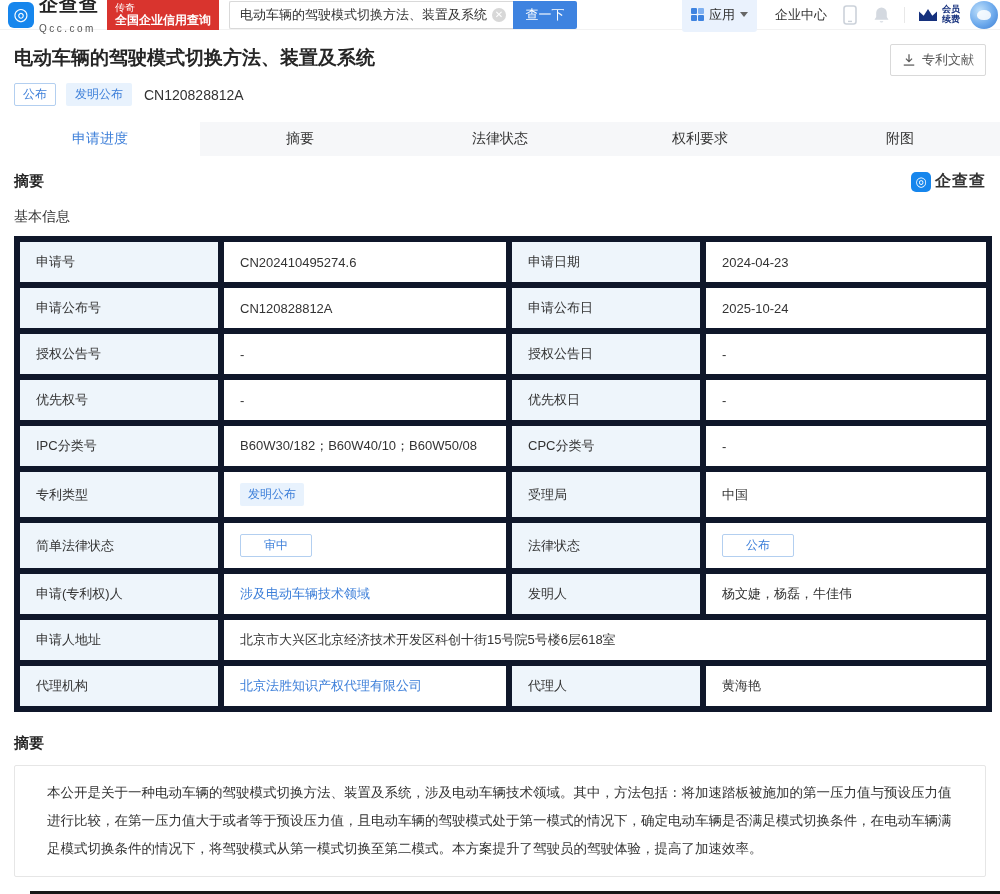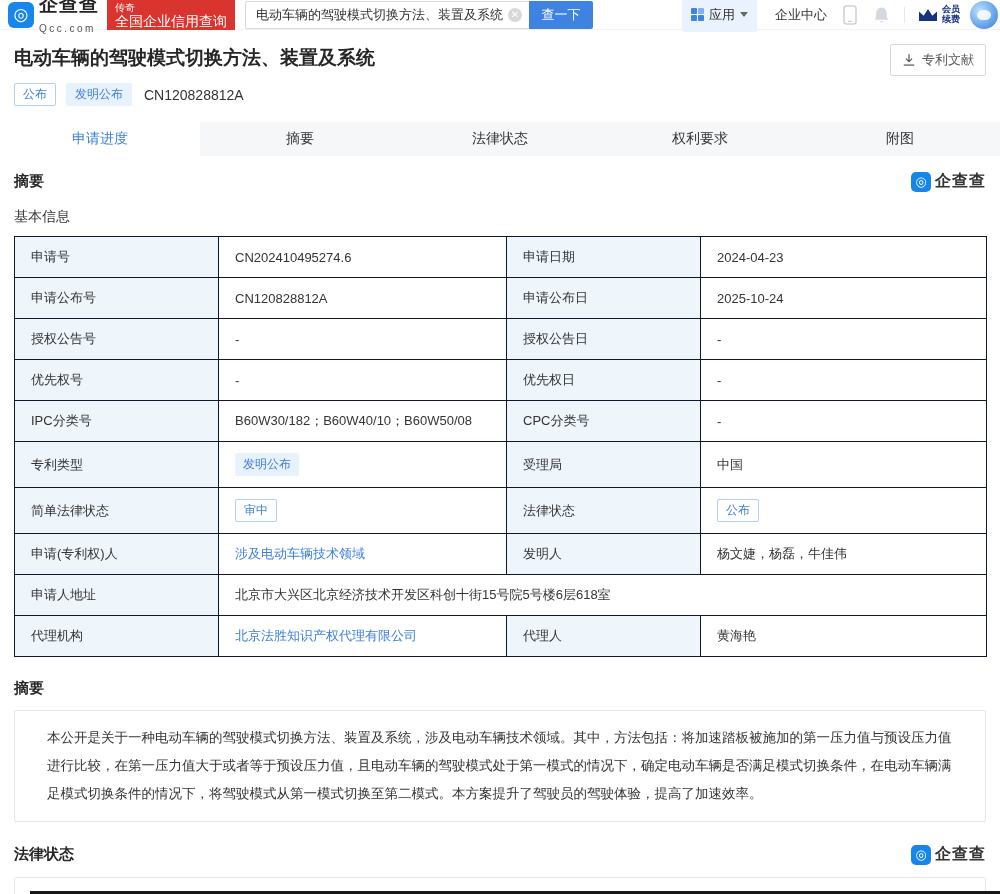--- a/index.html
+++ b/index.html
@@ -11,21 +11,21 @@
   .header { display:flex; align-items:center; height:30px; padding-left:8px; border-bottom:1px solid #f2f2f2; }
   .logo-group { display:flex; align-items:center; cursor:pointer; }
   .logo-icon { width:26px; height:26px; border-radius:6px; background:#1686ED; color:#fff; font-size:17px;
                display:flex; align-items:center; justify-content:center; font-weight:bold; }
   .brand-block { margin-left:5px; display:flex; flex-direction:column; line-height:1; }
   .brand-name { font-size:19px; font-weight:bold; color:#222; letter-spacing:1px; }
   .brand-domain { font-size:10px; color:#555; letter-spacing:2.5px; margin-top:10px; font-weight:normal; }
   .brand-badge { margin-left:8px; height:30px; background:#D9342E; color:#fff; padding:2px 8px;
                  display:flex; flex-direction:column; justify-content:space-between; line-height:1.15; }
   .brand-badge .l1 { font-size:10px; }
-  .brand-badge .l2 { font-size:14px; }
+  .brand-badge .l2 { font-size:12px;font-weight:bold; }
   .search-wrap { display:flex; align-items:center; margin-left:10px; }
   .search-box { position:relative; width:284px; height:28px; }
   .search-box input { width:100%; height:100%; border:1px solid #d9d9d9; border-right:none; border-radius:2px 0 0 2px;
                       padding:0 26px 0 10px; font-size:13px; color:#333; outline:none;
                       font-family:"Liberation Sans","DejaVu Sans",sans-serif; }
   .clear-icon { position:absolute; right:7px; top:7px; width:14px; height:14px; border-radius:50%;
                 background:#d8d8d8; color:#fff; font-size:10px; line-height:14px; text-align:center; cursor:pointer; }
   .search-btn { width:64px; height:28px; background:#3E83E0; color:#fff; border:none; font-size:13px;
                 border-radius:0 2px 2px 0; cursor:pointer; font-family:inherit; }
   .header-right { margin-left:auto; display:flex; align-items:center; padding-right:2px; }
@@ -69,26 +69,26 @@
   .section-head { display:flex; align-items:center; justify-content:space-between; padding:15px 14px 0 14px; }
   .section-title { font-size:15px; font-weight:bold; color:#262626; }
   .watermark { display:flex; align-items:center; gap:4px; }
   .wm-icon { width:20px; height:20px; border-radius:5px; background:#1686ED; color:#fff; font-size:13px;
              display:flex; align-items:center; justify-content:center; font-weight:bold; }
   .wm-text { font-size:16px; font-weight:bold; color:#333; letter-spacing:1px; }
   .sub-heading { font-size:14px; color:#333; padding:16px 14px 10px 14px; }
 
   
   .info-table { width:972px; margin:0 14px; border-collapse:collapse; table-layout:fixed; }
-  .info-table td { border:1px solid #0f172a; font-size:13px; color:#333; padding:11px 16px; vertical-align:middle; }
+  .info-table td { border:6px solid #0f172a; font-size:13px; color:#333; padding:11px 16px; vertical-align:middle; }
   .info-table td.lbl { background:#EEF5FB; }
   .info-table a.cell-link { color:#3D7FD9; text-decoration:none; cursor:pointer; }
   .badge-fill { display:inline-block; font-size:12px; color:#3D7FD9; background:#E8F2FD; border-radius:2px; padding:3px 8px; }
   .badge-outline { display:inline-block; font-size:12px; color:#3D7FD9; border:1px solid #B3CFF0; border-radius:2px;
-                   padding:2px 8px; background:#fff; }
+                   padding:2px 23px; background:#fff; }
 
   
   .abstract-heading { font-size:15px; font-weight:bold; color:#262626; padding:22px 14px 12px 14px; }
   .abstract-box { margin:0 14px; border:1px solid #e6e6e6; border-radius:2px; padding:13px 32px;
                   font-size:13.5px; color:#333; line-height:28px; }
 
   
   .legal-box { margin:12px 14px 0 14px; border:1px solid #e8e8e8; border-radius:2px; padding:24px 0 40px 0; }
 
   .bottom-bar { position:absolute; left:30px; right:0; bottom:0; height:3px; background:#171717; }

